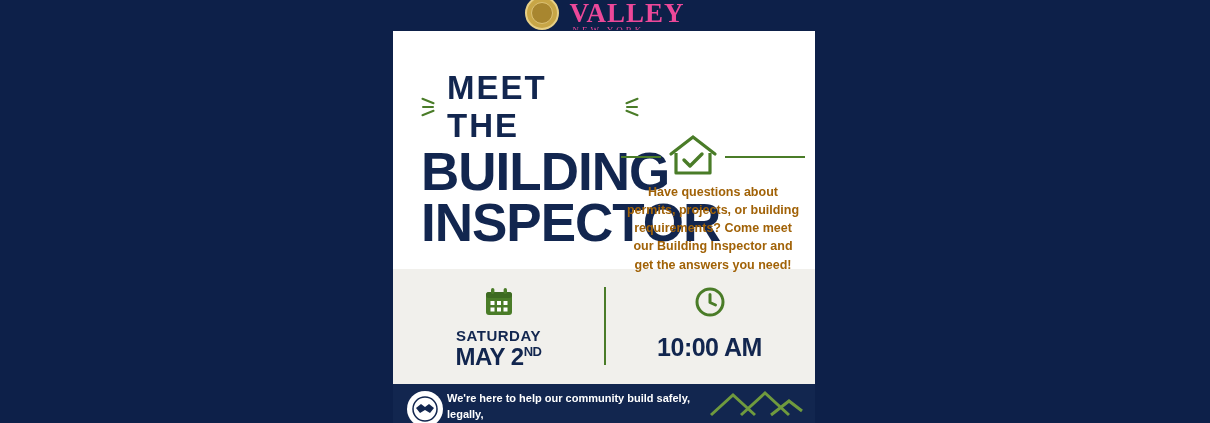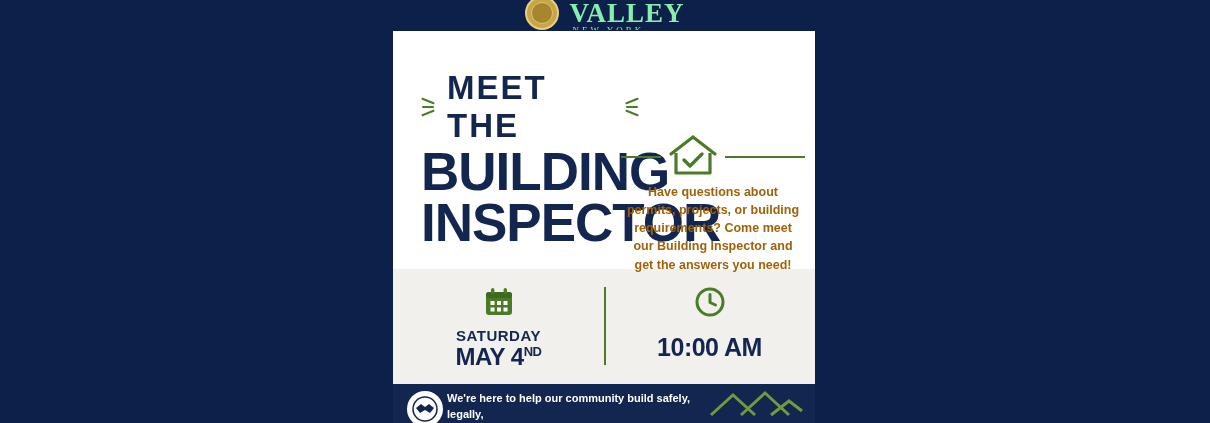--- a/index.html
+++ b/index.html
@@ -41,21 +41,21 @@
     position: relative;
     top: -4px;
   }
   .seal-inner {
     width: 22px; height: 22px;
     border-radius: 50%;
     background: #a8862f;
     border: 1px solid #dcc174;
   }
   .masthead-text {
-    color: #86efac;
+    color: #ec4899;
     text-align: left;
     line-height: 0.92;
   }
   .masthead-text .line1 {
     font-family: "Liberation Serif", serif;
     font-size: 27px;
     font-weight: bold;
     letter-spacing: 1px;
   }
   .masthead-text .line2 {
@@ -299,21 +299,21 @@
           <rect x="7.5" y="15" width="4" height="4" fill="#ffffff"></rect>
           <rect x="14" y="15" width="4" height="4" fill="#ffffff"></rect>
           <rect x="20.5" y="15" width="4" height="4" fill="#ffffff"></rect>
           <rect x="7.5" y="21.5" width="4" height="4" fill="#ffffff"></rect>
           <rect x="14" y="21.5" width="4" height="4" fill="#ffffff"></rect>
           <rect x="20.5" y="21.5" width="4" height="4" fill="#ffffff"></rect>
         </svg>
       </div>
       <div class="d-sub">SATURDAY</div>
       <div class="d-main">
-        <span>MAY 4</span><span class="ord">ND</span>
+        <span>MAY 2</span><span class="ord">ND</span>
       </div>
     </div>
 
     <div class="detail">
       <div class="ico">
         <svg width="32" height="32" viewBox="0 0 32 32">
           <circle cx="16" cy="16" r="13" fill="none" stroke="#4a7c28" stroke-width="3"></circle>
           <path d="M16 8.5 L16 16.5 L21.5 19" fill="none" stroke="#4a7c28" stroke-width="3" stroke-linecap="round" stroke-linejoin="round"></path>
         </svg>
       </div>

